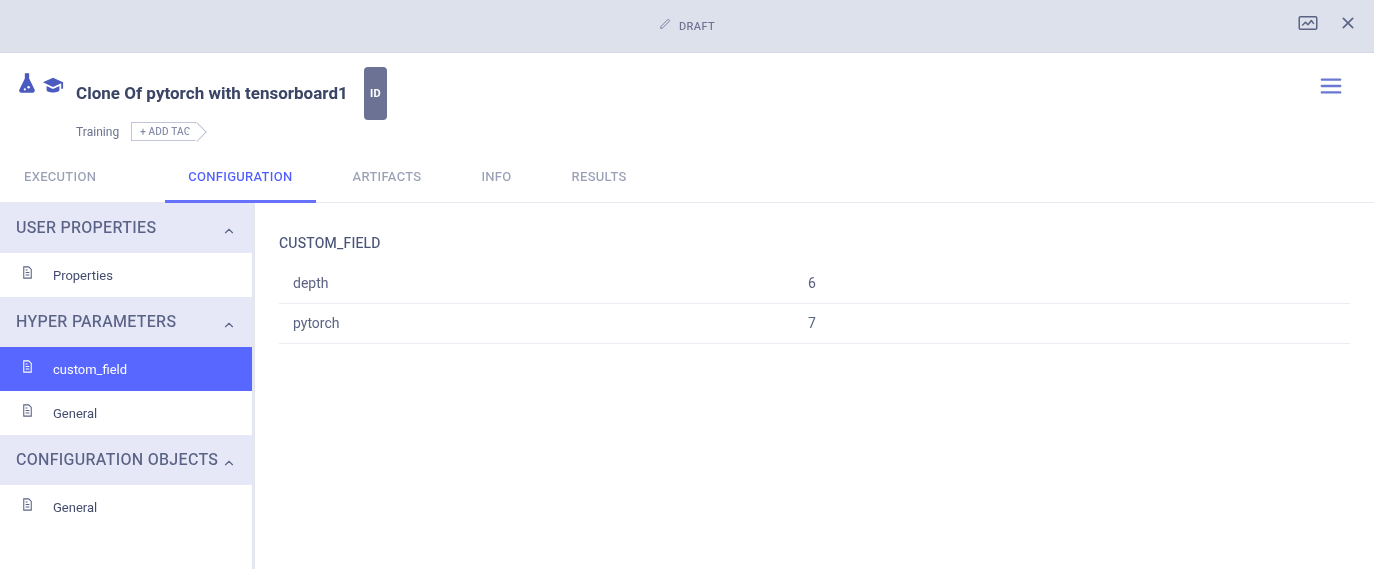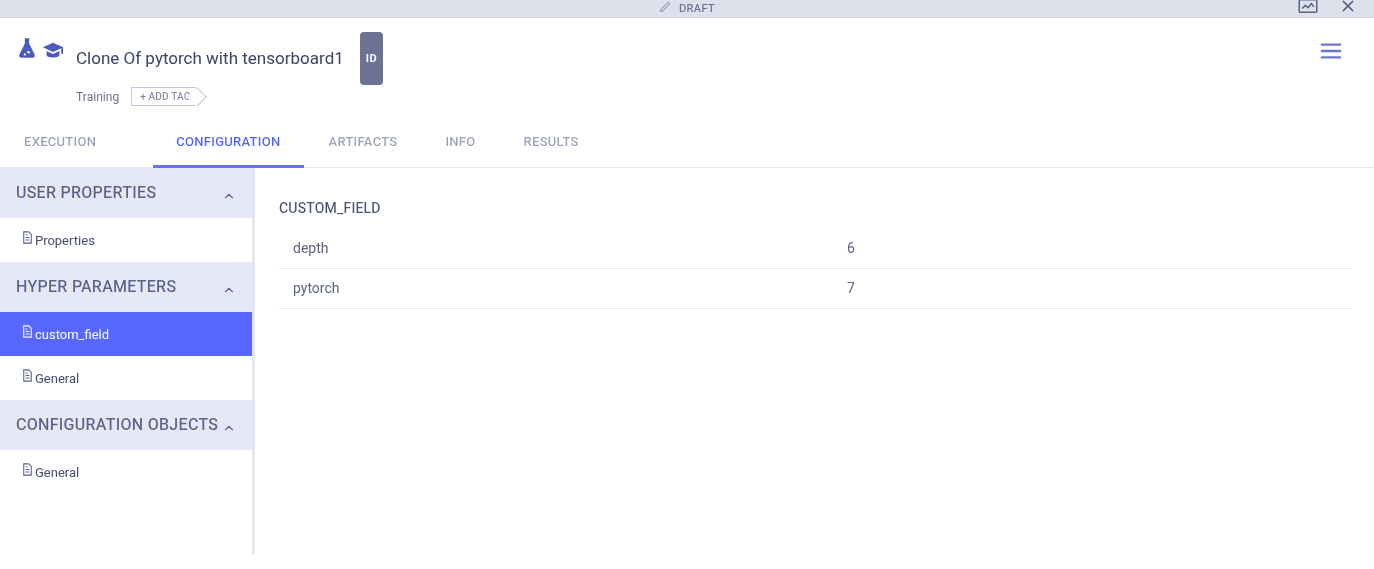--- a/index.html
+++ b/index.html
@@ -4,21 +4,21 @@
   <style>
     * { box-sizing: border-box; margin: 0; padding: 0; }
     body {
       font-family: 'Heebo', -apple-system, BlinkMacSystemFont, 'Segoe UI', Roboto, Arial, sans-serif;
       background: #fff;
       width: 1374px;
       height: 569px;
       overflow: hidden;
     }
     .top-bar {
-      height: 18px;
+      height: 53px;
       background: #dde1ec;
       display: flex;
       align-items: center;
       justify-content: center;
       position: relative;
       border-bottom: 1px solid #d6d9e5;
     }
     .top-bar-label {
       font-size: 11px;
       font-weight: 500;
@@ -60,21 +60,21 @@
       flex-direction: column;
       gap: 2px;
     }
     .title-row {
       display: flex;
       align-items: center;
       gap: 16px;
     }
     .header-title {
       font-size: 17px;
-      font-weight: 400;
+      font-weight: 700;
       color: #3b4566;
     }
     .id-badge {
       background: #6c7293;
       color: white;
       font-size: 11px;
       font-weight: 700;
       padding: 18px 6px;
       border-radius: 4px;
       letter-spacing: 0.3px;
@@ -116,21 +116,21 @@
       background: #fff;
     }
     .hamburger {
       padding-top: 10px;
       padding-right: 8px;
       cursor: pointer;
     }
 
     .tabs {
       display: flex;
-      gap: 0;
+      gap: 12px;
       padding: 22px 40px 0 24px;
       border-bottom: 1px solid #e8eaf1;
     }
     .tab {
       font-size: 13px;
       font-weight: 500;
       color: #9aa0b5;
       letter-spacing: 0.3px;
       padding: 0 0 16px 0;
       margin-right: 48px;
@@ -172,21 +172,21 @@
       justify-content: space-between;
       align-items: center;
       cursor: pointer;
     }
     .chevron-up {
       width: 14px; height: 14px;
     }
     .side-item {
       display: flex;
       align-items: center;
-      gap: 0;
+      gap: 18px;
       padding: 12px 18px 12px 20px;
       font-size: 13px;
       color: #424b6c;
       cursor: pointer;
       font-weight: 400;
     }
     .side-item.active {
       background: #5867ff;
       color: #fff;
     }
@@ -204,21 +204,20 @@
       margin-bottom: 10px;
       letter-spacing: 0.2px;
     }
     .param-table { width: 100%; }
     .param-row {
       display: flex;
       border-bottom: 1px solid #eceef5;
       padding: 9px 12px 9px 14px;
       font-size: 14px;
       color: #5b6383;
-      gap: 39px;
     }
     .param-key { flex: 0 0 515px; }
     .param-val { flex: 1; }
   </style>
 </head>
 <body>
 
 <div class="top-bar">
   <div class="top-bar-label">
     <span>

